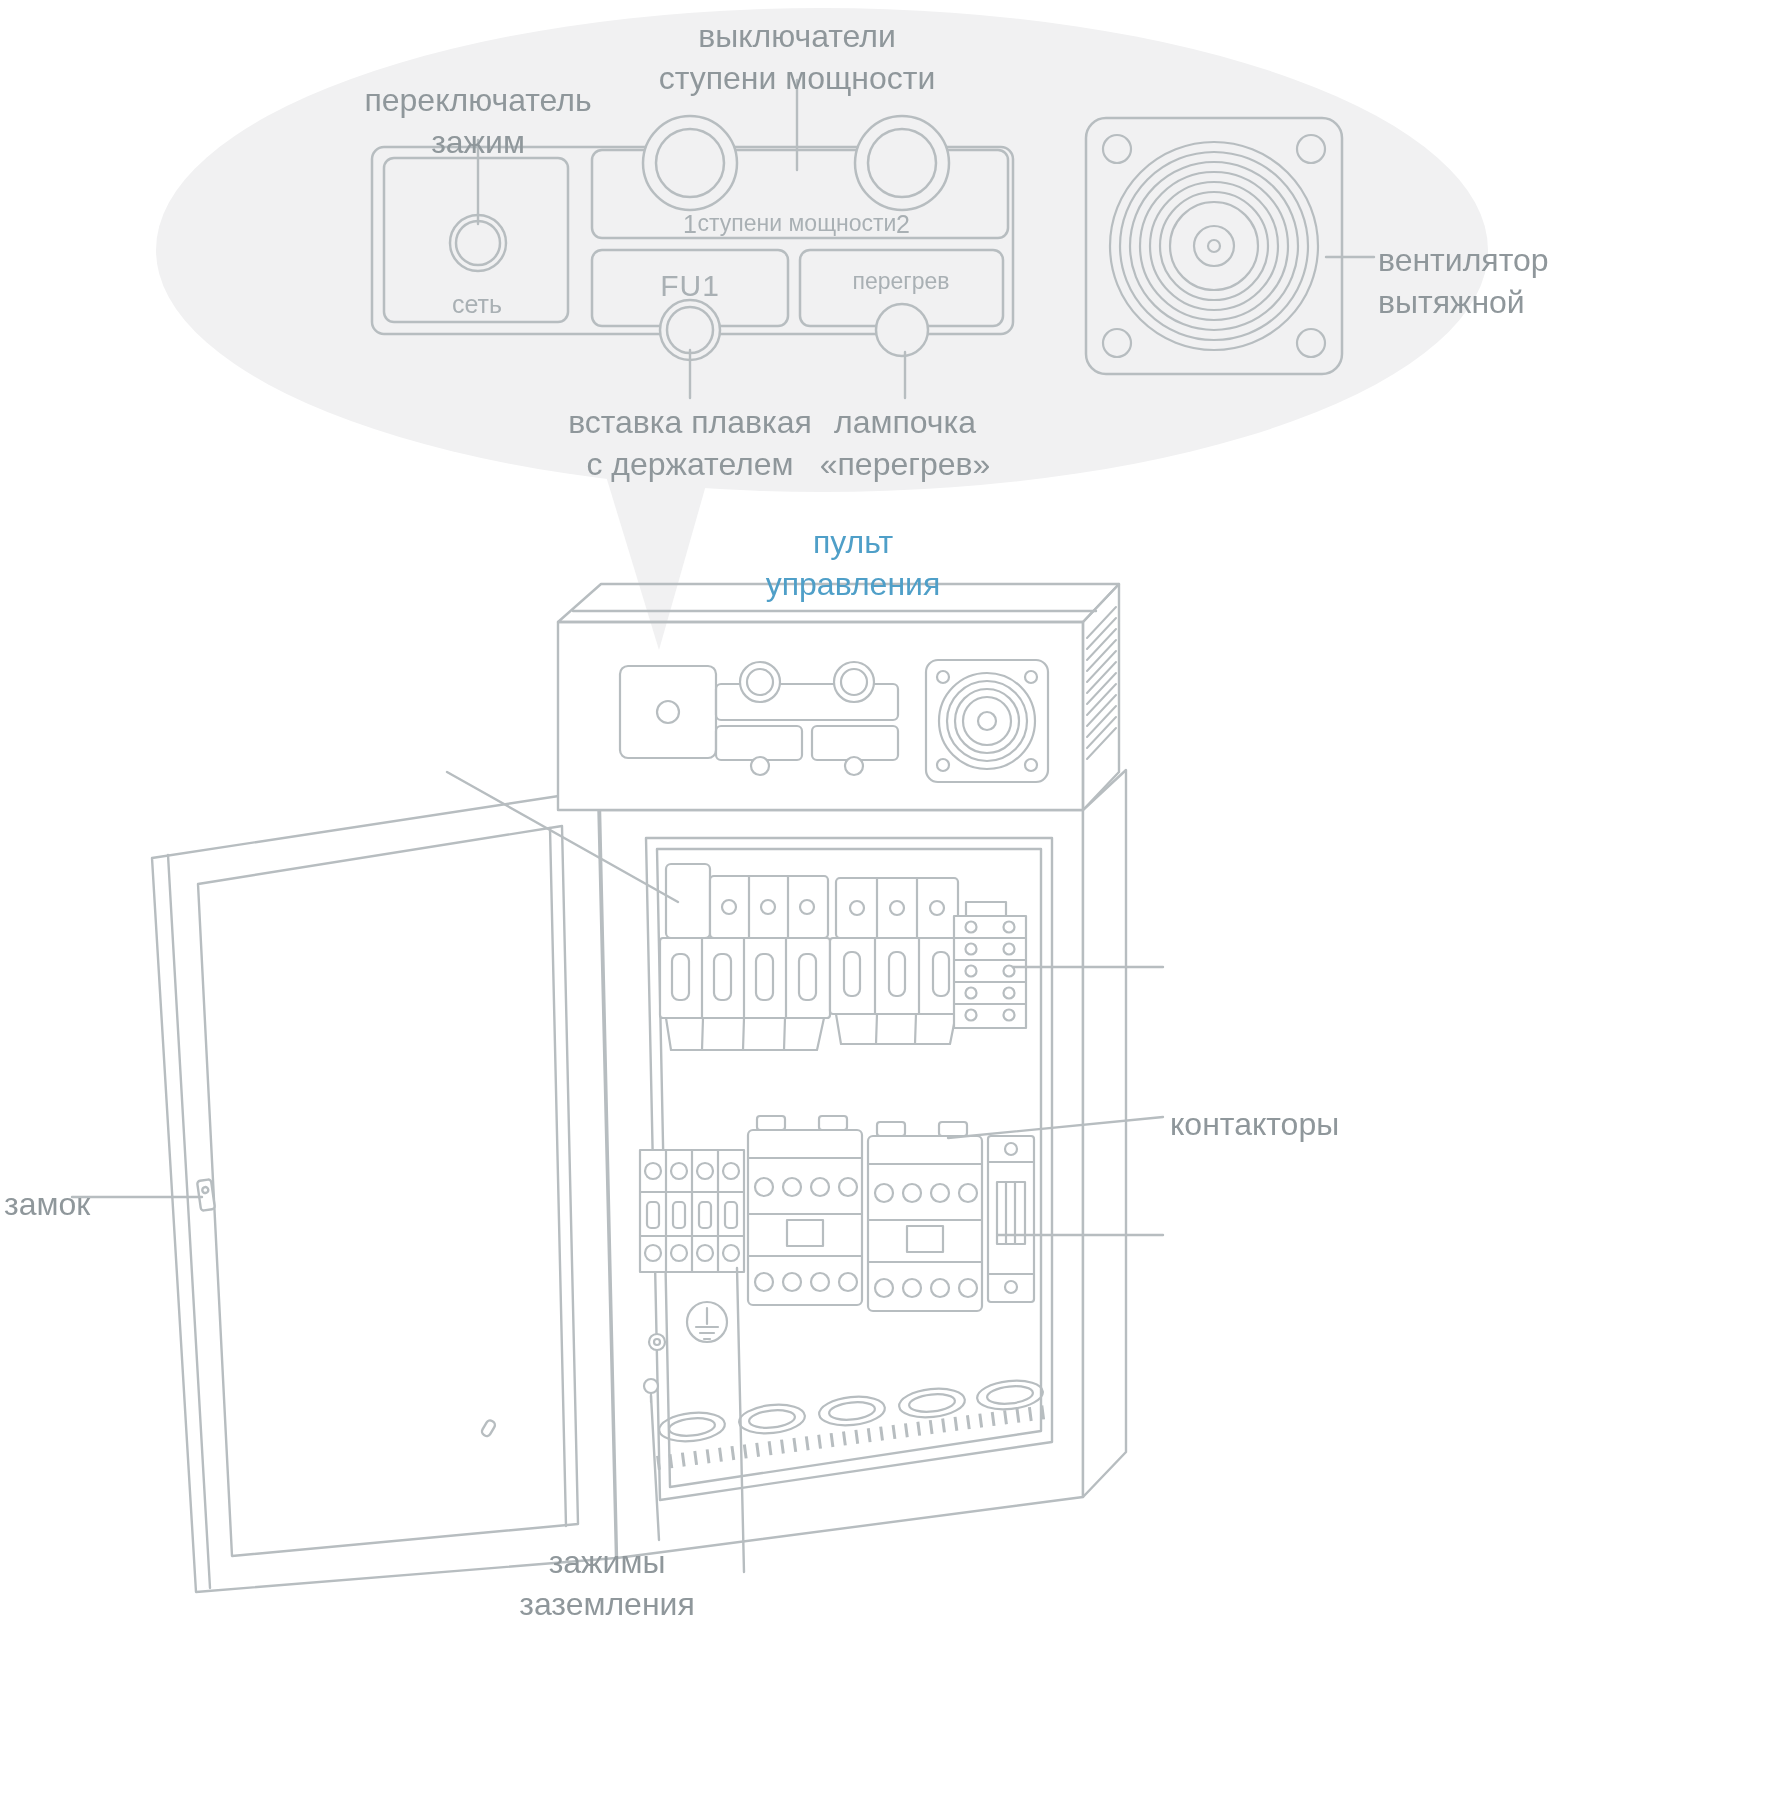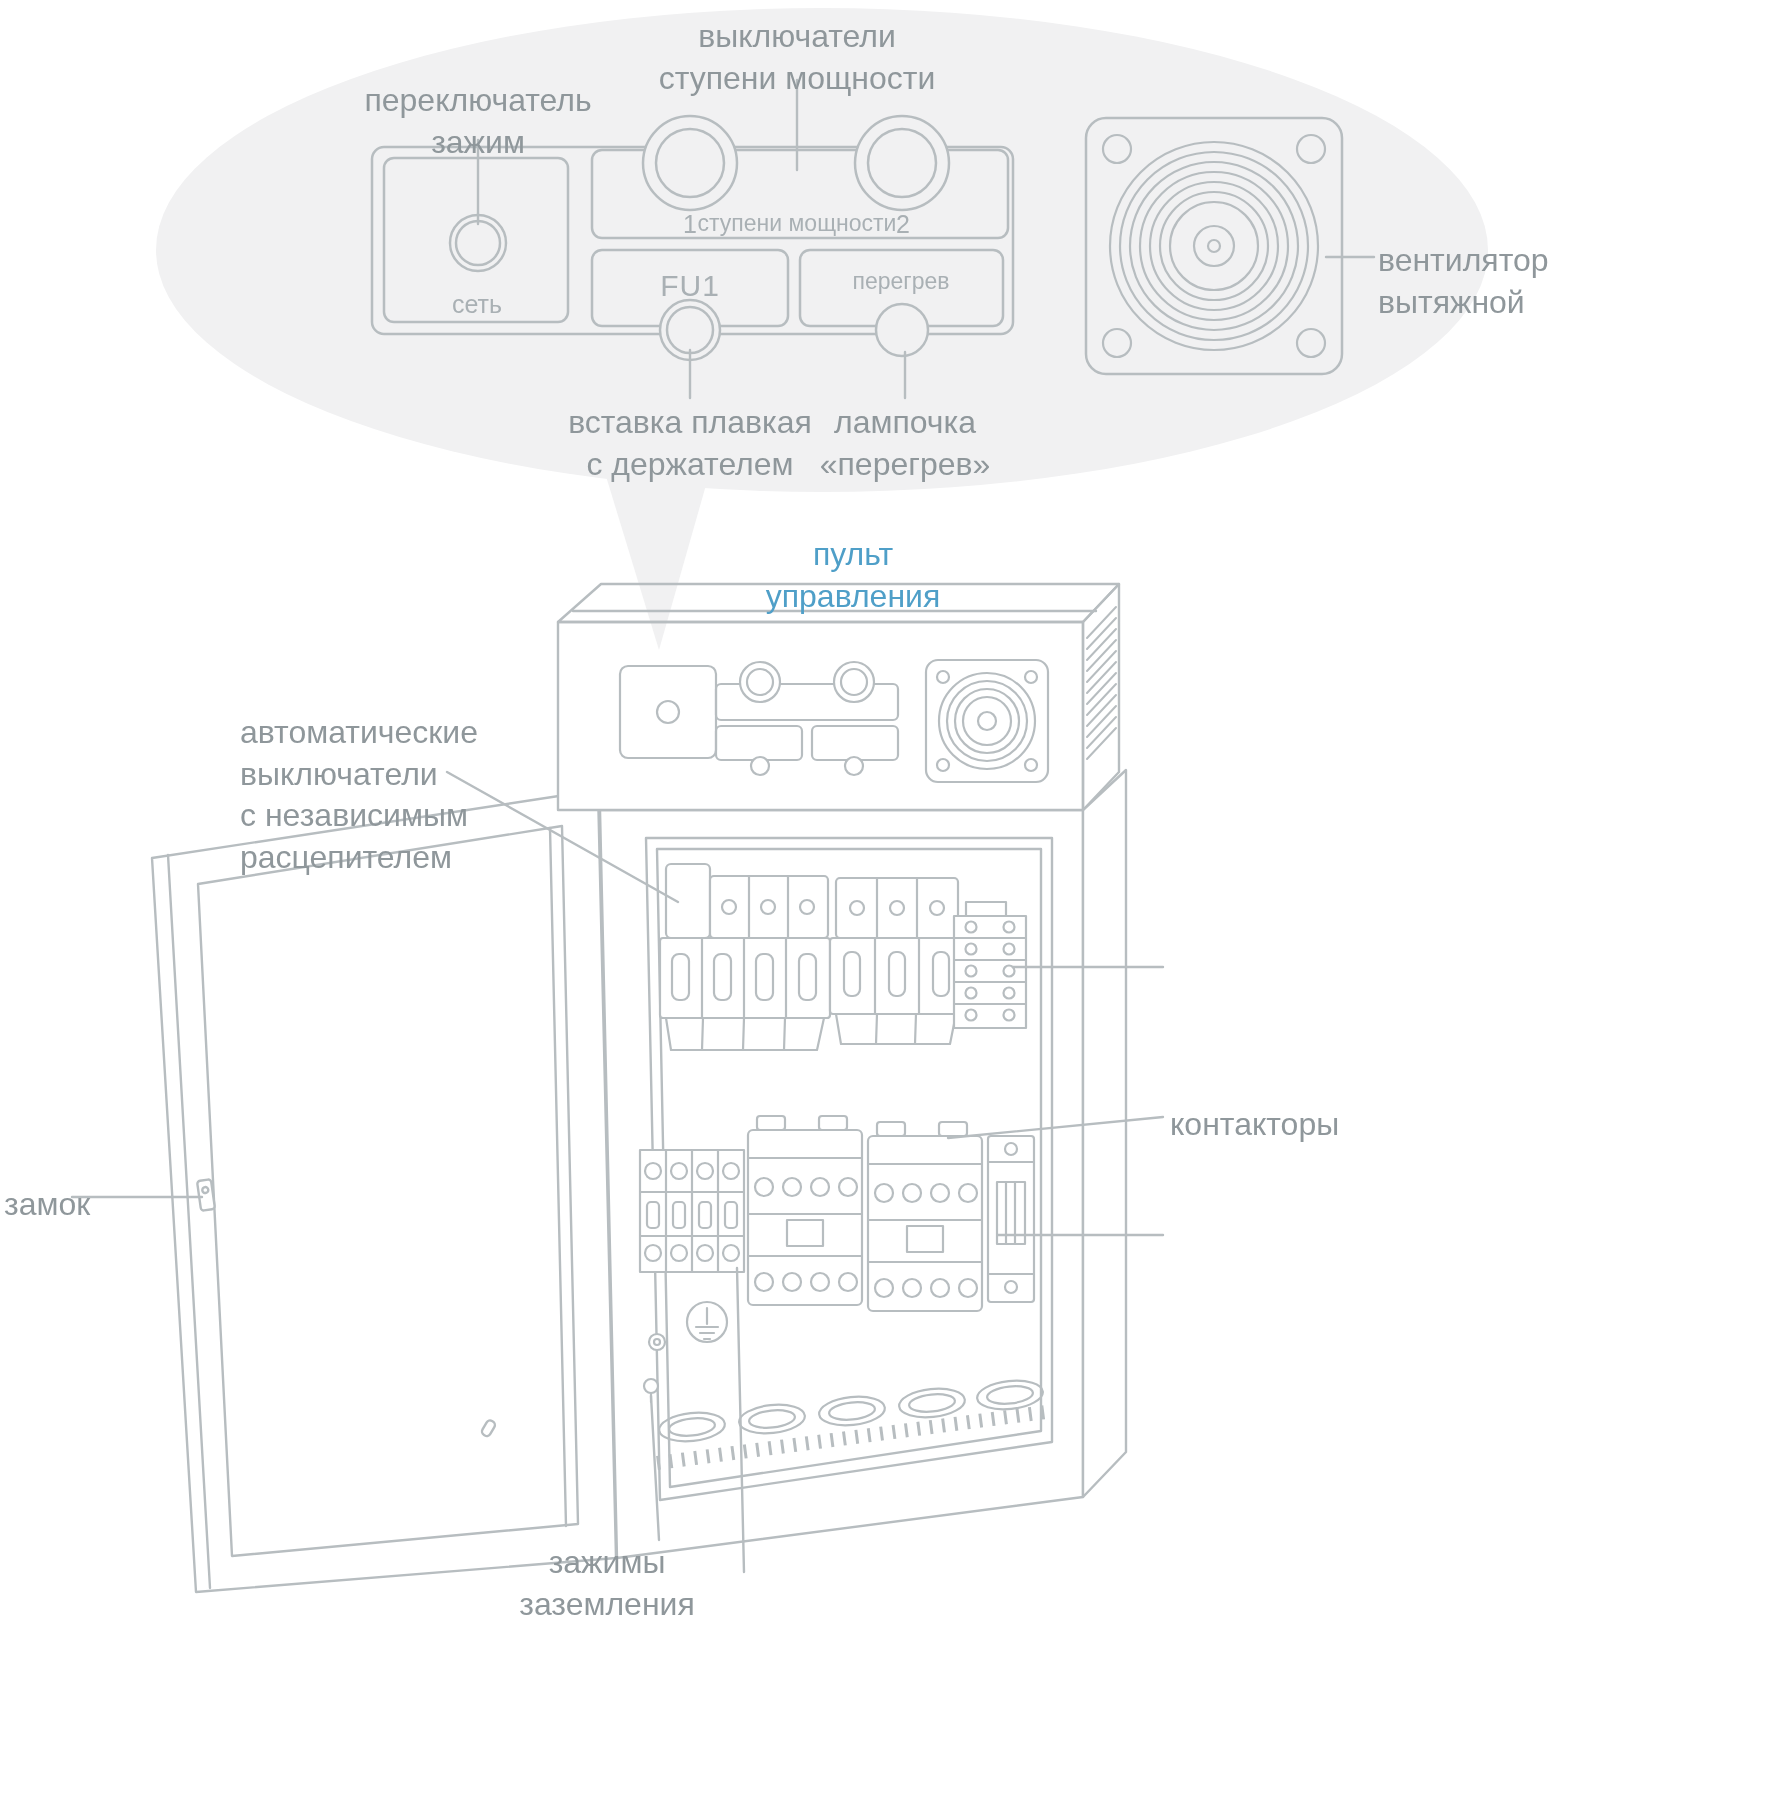--- a/index.html
+++ b/index.html
@@ -12,21 +12,21 @@
   }
   .art{position:absolute;left:0;top:0;}
   .lbl{
     position:absolute;
     font-size:32px;
     line-height:1.3;
     color:#8f979b;
     white-space:pre-line;
   }
   .lbl.center{text-align:center;}
-  .lbl.accent{color:#4f9fc8;margin-top:12px;}
+  .lbl.accent{color:#4f9fc8;}
   svg text{
     font-family:"Liberation Sans", sans-serif;
     fill:#a9b0b4;
   }
   .t23{font-size:23px;}
   .t25{font-size:25px;}
   .t30{font-size:30px;letter-spacing:1px;}
 </style>
 </head>
 <body>
@@ -343,22 +343,20 @@
 
 <div class="lbl center" style="left:560px;top:402px;width:260px;">вставка плавкая
 с держателем</div>
 
 <div class="lbl center" style="left:785px;top:402px;width:240px;">лампочка
 «перегрев»</div>
 
 <div class="lbl center accent" style="left:743px;top:522px;width:220px;">пульт
 управления</div>
 
-<div class="lbl" style="left:240px;top:712px;width:330px;">автоматические выключатели
-с независимым расцепителем</div>
 
 
 <div class="lbl" style="left:1170px;top:1104px;width:220px;">контакторы</div>
 
 
 <div class="lbl" style="left:4px;top:1184px;width:120px;">замок</div>
 
 <div class="lbl center" style="left:477px;top:1542px;width:260px;">зажимы заземления</div>
 
 

